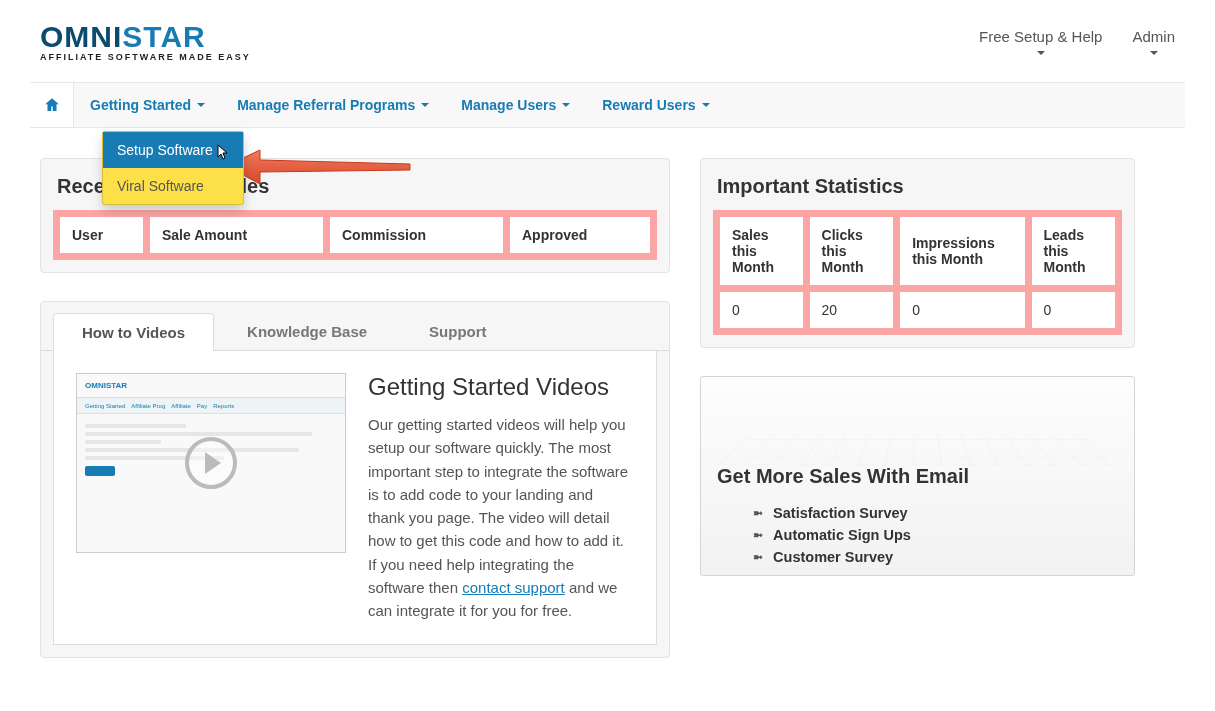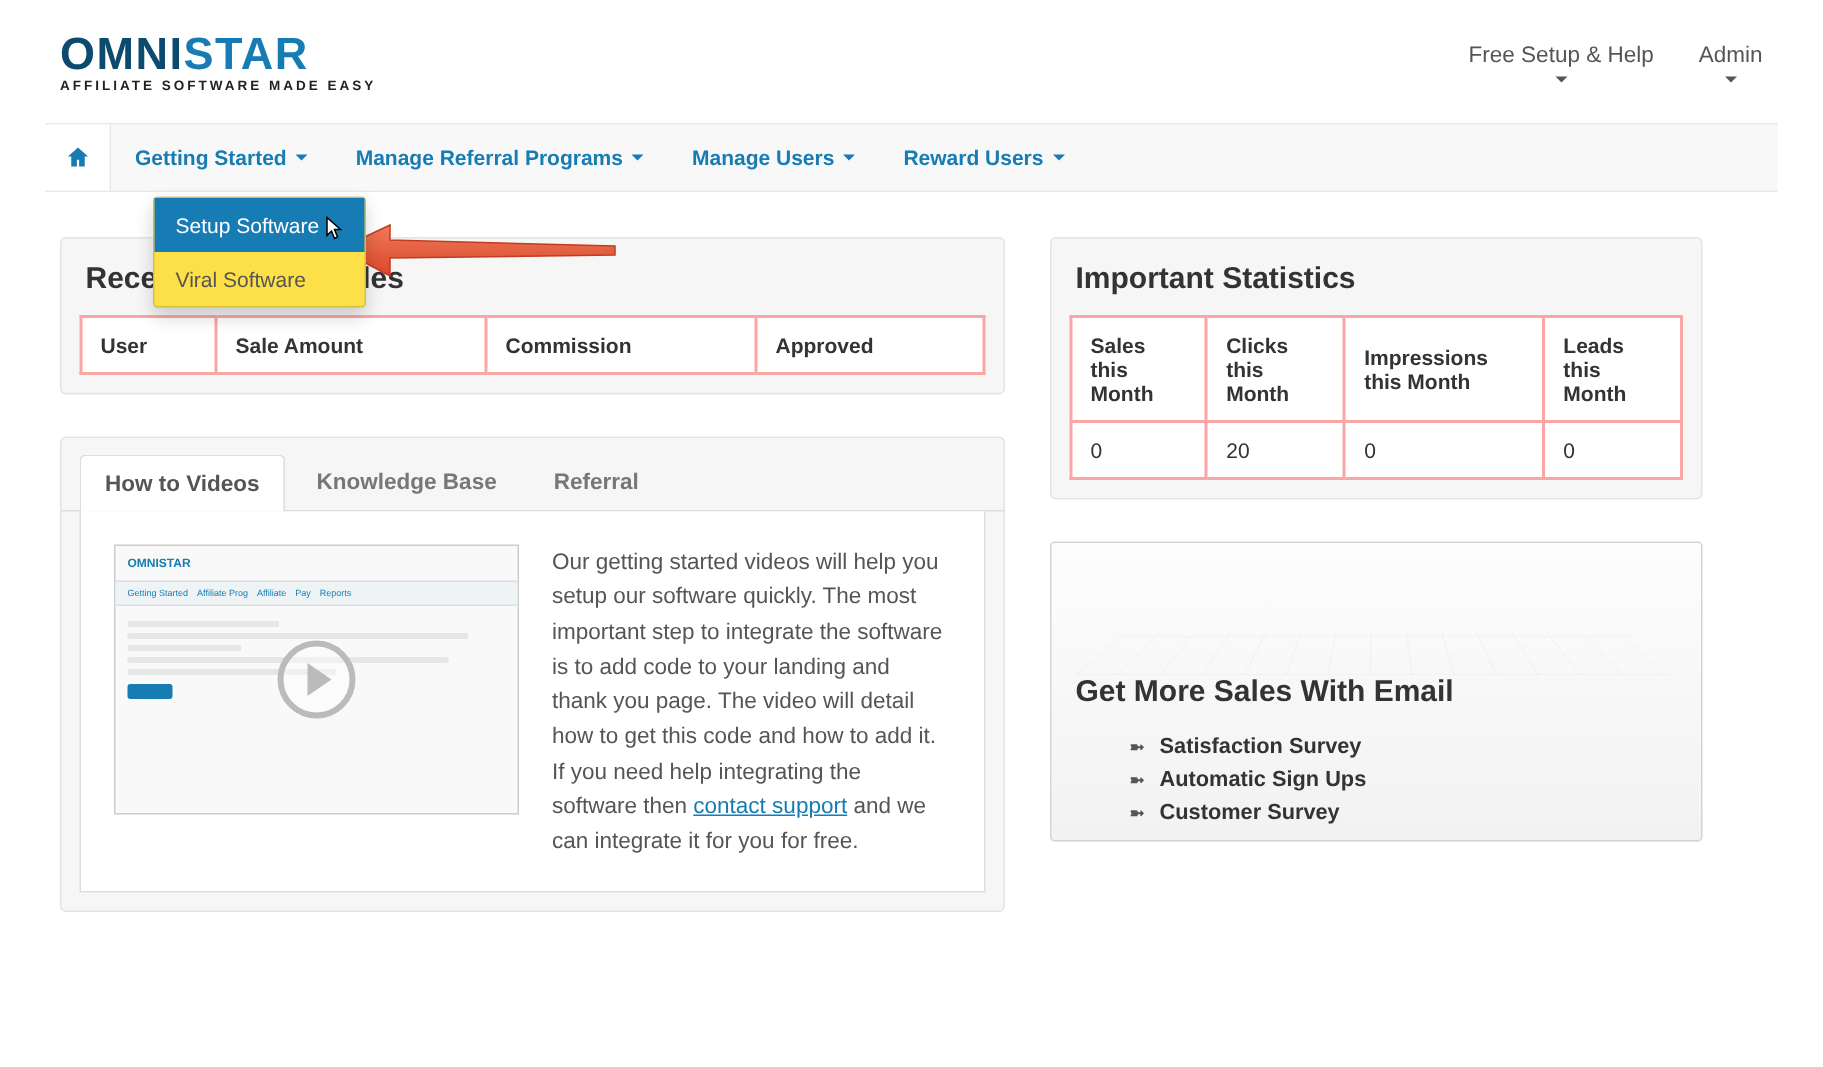--- a/index.html
+++ b/index.html
@@ -27,27 +27,27 @@
 .arrow-annotation { position: absolute; top: 146px; left: 220px; z-index: 5; pointer-events: none; }
 
 .content { display: flex; gap: 30px; padding: 30px 40px 20px 40px; align-items: flex-start; }
 .col-left { width: 630px; }
 .col-right { width: 435px; }
 
 .panel { background: #f6f6f6; border: 1px solid #e3e3e3; border-radius: 4px; padding: 12px; margin-bottom: 28px; }
 .panel-title { font-size: 20px; font-weight: 600; color: #333; margin: 4px 4px 12px 4px; }
 
 table.grid { width: 100%; border-collapse: collapse; background: #fff; }
-table.grid th, table.grid td { border: 2px solid #fca5a5; padding: 10px 12px; text-align: left; font-size: 14px; font-weight: 700; color: #333; }
+table.grid th, table.grid td { border: 7px solid #fca5a5; padding: 10px 12px; text-align: left; font-size: 14px; font-weight: 700; color: #333; }
 table.grid td.val { font-weight: 400; }
 table.grid td.norec { font-weight: 400; }
 
 .tabs-wrap { background: #f6f6f6; border: 1px solid #e3e3e3; border-radius: 4px; }
 .tabs { display: flex; border-bottom: 1px solid #ddd; padding: 10px 12px 0 12px; gap: 4px; }
-.tab { padding: 10px 16px; font-size: 15px; font-weight: 700; color: #777; cursor: pointer; border: 1px solid transparent; border-bottom: none; border-radius: 4px 4px 0 0; }
+.tab { padding: 10px 28px; font-size: 15px; font-weight: 700; color: #777; cursor: pointer; border: 1px solid transparent; border-bottom: none; border-radius: 4px 4px 0 0; }
 .tab.active { background: #fff; color: #555; border-color: #ddd; position: relative; top: 1px; }
 .tab-body { background: #fff; padding: 22px; display: flex; gap: 22px; margin: 0 12px 12px 12px; border: 1px solid #ddd; border-top: none; }
 .video-thumb { width: 270px; height: 180px; border: 1px solid #ccc; background: #f9f9f9; position: relative; flex-shrink: 0; display:flex; flex-direction:column; }
 .video-thumb .vt-header { height: 24px; border-bottom: 1px solid #ddd; display:flex; align-items:center; padding:0 8px; font-size:8px; font-weight:700; color:#167cb3;}
 .video-thumb .vt-nav { height: 16px; background:#eef3f6; border-bottom:1px solid #ddd; display:flex; gap:6px; padding:0 8px; align-items:center;}
 .video-thumb .vt-nav span{ font-size:6px; color:#167cb3;}
 .video-thumb .vt-body { flex:1; padding:6px 8px; }
 .video-thumb .vt-line { height:4px; background:#e6e6e6; margin:4px 0; border-radius:1px;}
 .video-thumb .vt-btn { width:30px; height:10px; background:#167cb3; border-radius:2px; margin-top:6px;}
 .play-circle { position: absolute; top: 50%; left: 50%; width: 52px; height: 52px; transform: translate(-50%,-50%); border: 4px solid #bbb; border-radius: 50%; display: flex; align-items: center; justify-content: center; background: rgba(255,255,255,.4);}
@@ -151,21 +151,21 @@
           <th>Approved</th>
         </tr>
       </tbody>
         </table>
     </div>
 
     <div class="tabs-wrap">
       <div class="tabs">
         <div class="tab active">How to Videos</div>
         <div class="tab">Knowledge Base</div>
-        <div class="tab">Referral</div>
+        <div class="tab">Support</div>
       </div>
       <div class="tab-body">
         <div class="video-thumb">
           <div class="vt-header">
               <span>OMNISTAR</span>
             </div>
           <div class="vt-nav">
               <span>Getting Started</span>
               <span>Affiliate Prog</span>
               <span>Affiliate</span>
@@ -178,20 +178,21 @@
             <div class="vt-line" style="width:30%"></div>
             <div class="vt-line" style="width:85%"></div>
             <div class="vt-line" style="width:55%"></div>
             <div class="vt-btn"></div>
           </div>
           <div class="play-circle">
               <div class="play-tri"></div>
             </div>
         </div>
         <div class="tab-content">
+          <h2>Getting Started Videos</h2>
           <p>
             <span>Our getting started videos will help you setup our software quickly. The most important step to integrate the software is to add code to your landing and thank you page. The video will detail how to get this code and how to add it. If you need help integrating the software then </span><a href="#">contact support</a><span> and we can integrate it for you for free.</span>
           </p>
         </div>
       </div>
     </div>
   </div>
 
   <div class="col-right">
 

